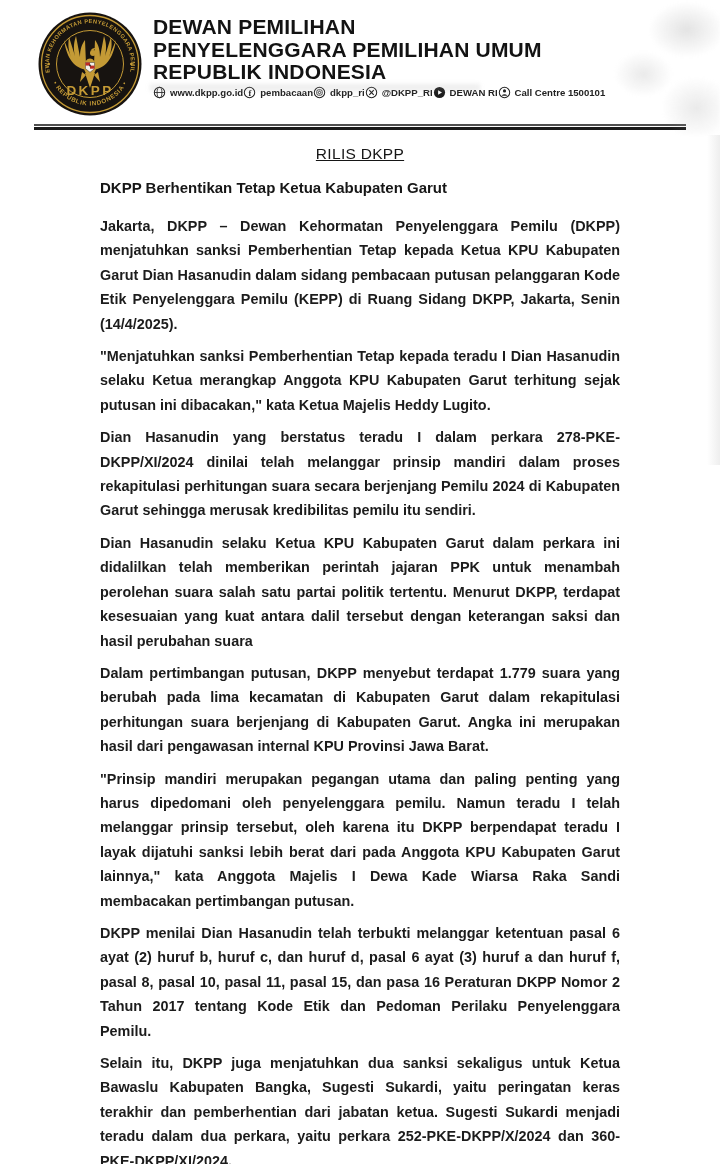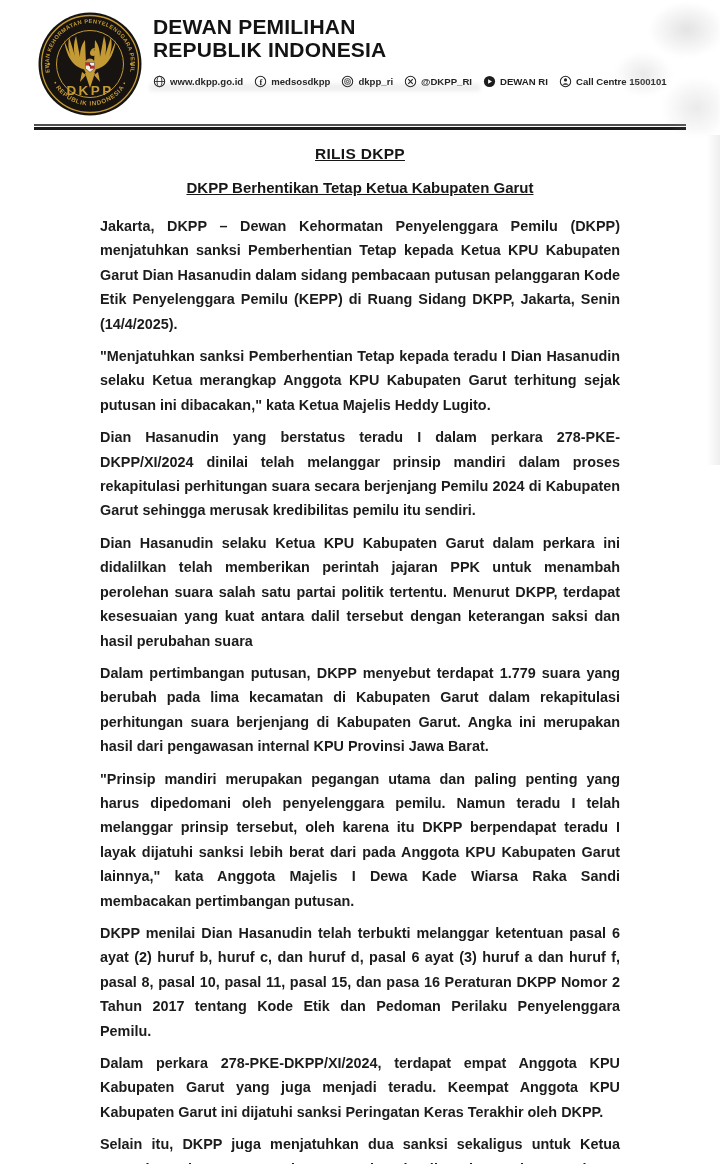--- a/index.html
+++ b/index.html
@@ -8,28 +8,28 @@
     position: relative; overflow: hidden;
     font-family: "Liberation Sans", sans-serif; color: #1b1b1b;
   }
   
   .letterhead { display: flex; align-items: flex-start; padding: 12px 30px 0 38px; gap: 11px; }
   .logo-wrap { flex: 0 0 auto; }
   .logo-wrap svg { width: 104px; height: 104px; display: block; }
   .head-text { padding-top: 4px; min-width: 0; }
   .org-line { font-size: 21px; font-weight: bold; line-height: 22.5px; letter-spacing: 0.2px; color: #131313; white-space: nowrap; }
   .address { font-size: 13.2px; margin-top: 4px; color: #222; white-space: nowrap; }
-  .contacts { display: flex; align-items: flex-start; gap: 11px; margin-top: 14px; }
+  .contacts { display: flex; align-items: flex-start; margin-top: 2px; }
   .contact { display: flex; align-items: center; gap: 4px; font-size: 9.6px; font-weight: bold; color: #222; white-space: nowrap; }
   .contact svg { width: 13px; height: 13px; display: block; }
   .rule { margin: 8px 34px 0 34px; height: 6px; border-top: 2px solid #4f4f4f; border-bottom: 3px solid #1a1a1a; box-sizing: border-box; }
   
   main { margin: 0 100px; }
-  .title { text-align: center; font-size: 15.5px; font-weight: bold; text-decoration: underline; margin: 15px 0 0 0; letter-spacing: 0.3px; color: #161616; }
-  .subtitle { text-align: center; font-size: 15px; font-weight: bold; margin: 16px 0 0 0; color: #161616; text-decoration: underline; }
+  .title { text-align: center; font-size: 15.5px; font-weight: normal; text-decoration: underline; margin: 15px 0 0 0; letter-spacing: 0.3px; color: #161616; }
+  .subtitle { text-align: left; font-size: 15px; font-weight: bold; margin: 16px 0 0 0; color: #161616; }
   .body-text { margin-top: 18px; font-weight: bold; }
   .para { font-size: 14.4px; line-height: 24.4px; text-align: justify; margin: 0 0 8px 0; color: #1c1c1c; }
   
   .noise-tr {
     position: absolute; top: 0; right: 0; width: 118px; height: 135px; pointer-events: none;
     background:
       radial-gradient(ellipse 55px 40px at 72% 22%, rgba(175,175,175,0.35), rgba(255,255,255,0) 70%),
       radial-gradient(ellipse 45px 35px at 35% 55%, rgba(185,185,185,0.30), rgba(255,255,255,0) 65%),
       radial-gradient(ellipse 50px 45px at 80% 80%, rgba(180,180,180,0.28), rgba(255,255,255,0) 70%);
     filter: blur(1.5px);
@@ -82,37 +82,38 @@
           <path d="M47.5 50.5 h4.5 v3.1 h-4.5 z" fill="#BF2B25"></path>
           <path d="M52 53.6 h4.5 v3.1 h-4.5 z" fill="#BF2B25"></path>
           <circle cx="52" cy="53.5" r="0.9" fill="#2b2b2b"></circle>
         </g>
         <text x="52" y="83" font-size="13.5" font-weight="bold" fill="#C49A35" text-anchor="middle" letter-spacing="2.4">DKPP</text>
       </svg>
     </div>
 
     <div class="head-text">
       <div class="org-line">DEWAN PEMILIHAN</div>
+      <div class="org-line">PENYELENGGARA PEMILIHAN UMUM</div>
       <div class="org-line">REPUBLIK INDONESIA</div>
 
       <div class="contacts">
         <div class="contact">
           <svg viewBox="0 0 14 14">
               <circle cx="7" cy="7" r="5.6" fill="none" stroke="#222" stroke-width="1.1"></circle>
               <ellipse cx="7" cy="7" rx="2.6" ry="5.6" fill="none" stroke="#222" stroke-width="0.9"></ellipse>
               <line x1="1.4" y1="7" x2="12.6" y2="7" stroke="#222" stroke-width="0.9"></line>
             </svg>
           <span>www.dkpp.go.id</span>
         </div>
         <div class="contact">
           <svg viewBox="0 0 14 14">
               <circle cx="7" cy="7" r="5.6" fill="none" stroke="#222" stroke-width="1.1"></circle>
               <text x="7.3" y="10.4" font-size="9" font-weight="bold" text-anchor="middle" fill="#222" font-family="Liberation Serif, serif">f</text>
             </svg>
-          <span>medsosdkpp</span>
+          <span>pembacaan</span>
         </div>
         <div class="contact">
           <svg viewBox="0 0 14 14">
               <circle cx="7" cy="7" r="5.6" fill="none" stroke="#222" stroke-width="1.1"></circle>
               <rect x="4.1" y="4.1" width="5.8" height="5.8" rx="1.8" fill="none" stroke="#222" stroke-width="0.9"></rect>
               <circle cx="7" cy="7" r="1.3" fill="none" stroke="#222" stroke-width="0.9"></circle>
             </svg>
           <span>dkpp_ri</span>
         </div>
         <div class="contact">
@@ -148,19 +149,18 @@
     <h2 class="subtitle">DKPP Berhentikan Tetap Ketua Kabupaten Garut</h2>
 
     <div class="body-text">
       <p class="para">Jakarta, DKPP – Dewan Kehormatan Penyelenggara Pemilu (DKPP) menjatuhkan sanksi Pemberhentian Tetap kepada Ketua KPU Kabupaten Garut Dian Hasanudin dalam sidang pembacaan putusan pelanggaran Kode Etik Penyelenggara Pemilu (KEPP) di Ruang Sidang DKPP, Jakarta, Senin (14/4/2025).</p>
       <p class="para">"Menjatuhkan sanksi Pemberhentian Tetap kepada teradu I Dian Hasanudin selaku Ketua merangkap Anggota KPU Kabupaten Garut terhitung sejak putusan ini dibacakan," kata Ketua Majelis Heddy Lugito.</p>
       <p class="para">Dian Hasanudin yang berstatus teradu I dalam perkara 278-PKE-DKPP/XI/2024 dinilai telah melanggar prinsip mandiri dalam proses rekapitulasi perhitungan suara secara berjenjang Pemilu 2024 di Kabupaten Garut sehingga merusak kredibilitas pemilu itu sendiri.</p>
       <p class="para">Dian Hasanudin selaku Ketua KPU Kabupaten Garut dalam perkara ini didalilkan telah memberikan perintah jajaran PPK untuk menambah perolehan suara salah satu partai politik tertentu. Menurut DKPP, terdapat kesesuaian yang kuat antara dalil tersebut dengan keterangan saksi dan hasil perubahan suara</p>
       <p class="para">Dalam pertimbangan putusan, DKPP menyebut terdapat 1.779 suara yang berubah pada lima kecamatan di Kabupaten Garut dalam rekapitulasi perhitungan suara berjenjang di Kabupaten Garut. Angka ini merupakan hasil dari pengawasan internal KPU Provinsi Jawa Barat.</p>
       <p class="para">"Prinsip mandiri merupakan pegangan utama dan paling penting yang harus dipedomani oleh penyelenggara pemilu. Namun teradu I telah melanggar prinsip tersebut, oleh karena itu DKPP berpendapat teradu I layak dijatuhi sanksi lebih berat dari pada Anggota KPU Kabupaten Garut lainnya," kata Anggota Majelis I Dewa Kade Wiarsa Raka Sandi membacakan pertimbangan putusan.</p>
       <p class="para">DKPP menilai Dian Hasanudin telah terbukti melanggar ketentuan pasal 6 ayat (2) huruf b, huruf c, dan huruf d, pasal 6 ayat (3) huruf a dan huruf f, pasal 8, pasal 10, pasal 11, pasal 15, dan pasa 16 Peraturan DKPP Nomor 2 Tahun 2017 tentang Kode Etik dan Pedoman Perilaku Penyelenggara Pemilu.</p>
-      <p class="para">Dalam perkara 278-PKE-DKPP/XI/2024, terdapat empat Anggota KPU Kabupaten Garut yang juga menjadi teradu. Keempat Anggota KPU Kabupaten Garut ini dijatuhi sanksi Peringatan Keras Terakhir oleh DKPP.</p>
       <p class="para">Selain itu, DKPP juga menjatuhkan dua sanksi sekaligus untuk Ketua Bawaslu Kabupaten Bangka, Sugesti Sukardi, yaitu peringatan keras terakhir dan pemberhentian dari jabatan ketua. Sugesti Sukardi menjadi teradu dalam dua perkara, yaitu perkara 252-PKE-DKPP/X/2024 dan 360-PKE-DKPP/XI/2024.</p>
     </div>
 
   </main>
 
 </div>
 
 </body></html>

